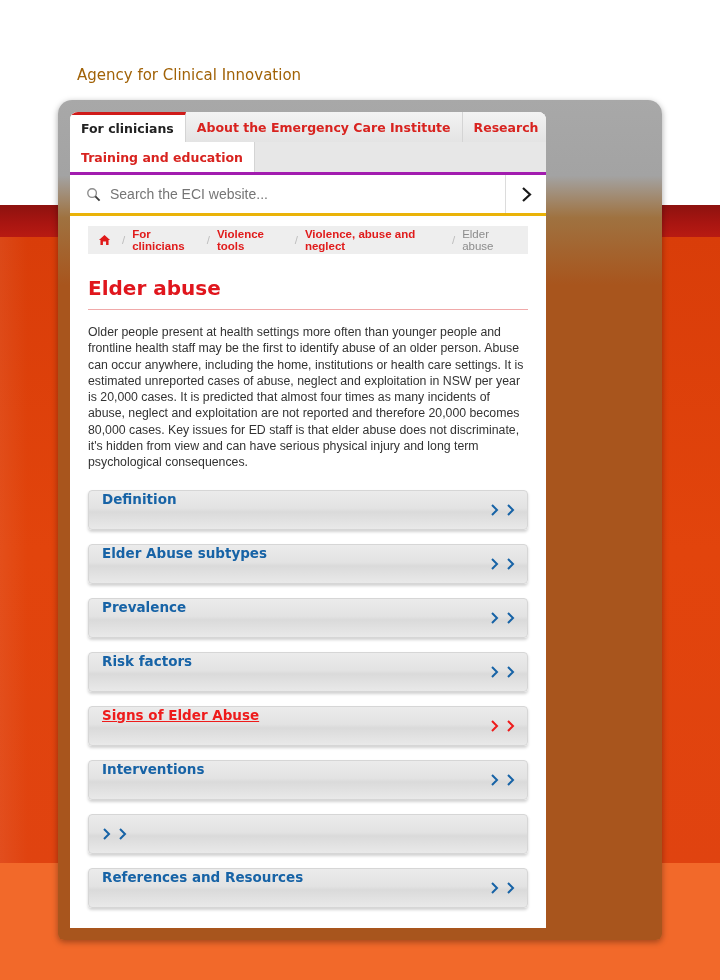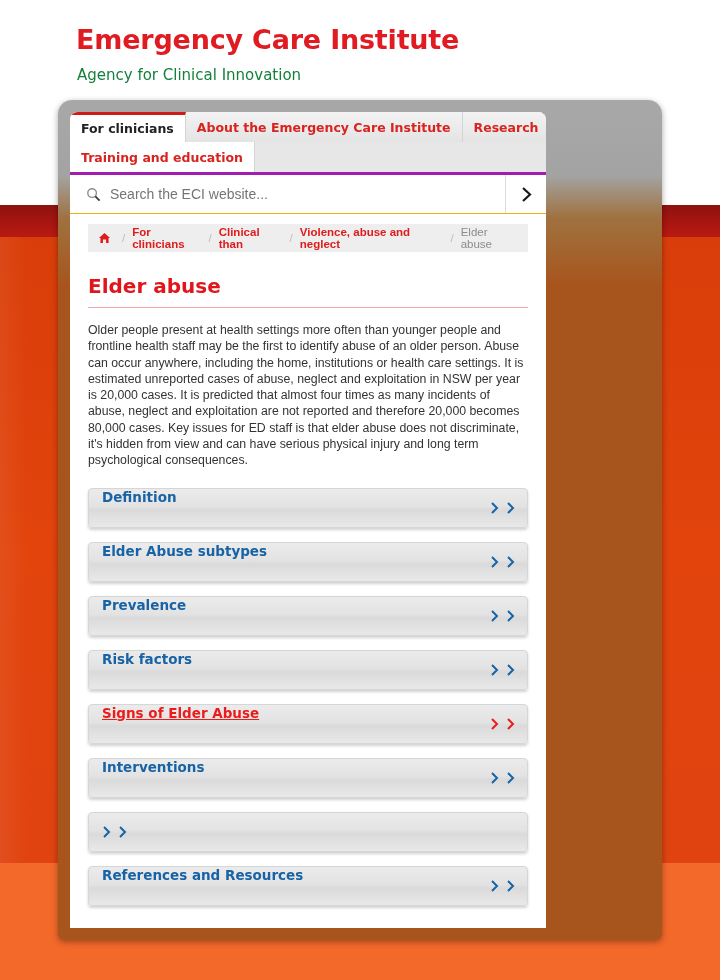--- a/index.html
+++ b/index.html
@@ -18,21 +18,21 @@
   .band-orange-grad{position:absolute;left:0;top:237px;width:720px;height:626px;
      background:linear-gradient(180deg,#d93d09 0%,#e2440c 50%,#e04310 100%);}
   .band-lightorange{position:absolute;left:0;top:863px;width:720px;height:117px;background:#f2692a;}
   .veil-left{position:absolute;left:0;top:237px;width:28px;height:626px;
      background:linear-gradient(90deg,rgba(255,255,255,0.06),rgba(255,255,255,0));}
 
   
   #site-header{position:absolute;left:0;top:0;width:720px;height:100px;z-index:3;}
   .brand-title{position:absolute;left:76px;top:24px;font-size:27px;font-weight:bold;
      color:#e01b22;letter-spacing:-.2px;font-family:"DejaVu Sans","Liberation Sans",sans-serif;}
-  .brand-sub{position:absolute;left:77px;top:66px;font-size:15px;color:#15803d;
+  .brand-sub{position:absolute;left:77px;top:66px;font-size:15px;color:#a16207;
      font-family:"DejaVu Sans","Liberation Sans",sans-serif;}
 
   
   #device{position:absolute;left:58px;top:100px;width:604px;height:840px;z-index:4;
      border-radius:14px 14px 6px 6px;
      background:linear-gradient(180deg,#a8a8a8 0%,#a3a3a3 9%,#9f7240 14%,#a8551d 22%,#a8551d 100%);
      box-shadow:0 2px 6px rgba(0,0,0,.35);}
   #device-inner{position:absolute;left:70px;top:112px;width:476px;height:816px;
      background:#ffffff;z-index:5;border-radius:8px 8px 0 0;overflow:hidden;}
 
@@ -47,21 +47,21 @@
      border-right:1px solid #d4d4d4;}
   .tab.plain{background:linear-gradient(180deg,#f3f3f3,#e4e4e4);justify-content:flex-end;}
   .tab.active{background:#ffffff;color:#222;border-top:3px solid #cf1b19;
      padding-top:0;box-shadow:inset 0 -1px 0 #ffffff;}
   .tab.active.secondary{border-top:none;background:#ffffff;color:#d8231f;}
   .nav-filler{flex:1;background:linear-gradient(180deg,#f3f3f3,#e4e4e4);}
   .nav-filler.row2{background:#e7e7e7;}
 
   
   .search-bar{position:relative;display:flex;height:38px;
-     background:#ffffff;border-bottom:1px solid #eab308;}
+     background:#ffffff;border-bottom:3px solid #eab308;}
   .search-icon{width:26px;margin-left:10px;display:flex;align-items:center;justify-content:center;}
   .search-input{flex:1;border:none;outline:none;font-size:14px;color:#8a8a8a;
      font-family:"Liberation Sans",sans-serif;background:transparent;padding:0 4px;}
   .search-submit{width:40px;height:38px;display:flex;align-items:center;justify-content:center;
      border-left:1px solid #dcdcdc;cursor:pointer;background:#fff;}
 
   
   .content{padding:0 18px 0 18px;}
   .breadcrumb{margin:10px 0 0 0;background:#eeeeee;height:28px;display:flex;align-items:center;
      padding:0 10px;font-size:11.5px;}
@@ -98,21 +98,20 @@
 
 <div id="bg-layer">
   <div class="band-white"></div>
   <div class="band-darkred-2"></div>
   <div class="band-orange-grad"></div>
   <div class="veil-left"></div>
   <div class="band-lightorange"></div>
 </div>
 
 <div id="site-header">
-  <div class="brand-title">Emergency Care Institute</div>
   <div class="brand-sub">Agency for Clinical Innovation</div>
 </div>
 
 <div id="device"></div>
 
 <div id="device-inner">
 
   <div class="nav-wrap">
     <div class="nav-row">
       <div class="tab active">
@@ -156,21 +155,21 @@
 
     <div class="breadcrumb">
       <span class="home-ico">
         <svg width="13" height="12" viewBox="0 0 14 13">
           <path d="M7 1 L13 6.4 L11.4 6.4 L11.4 12 L8.7 12 L8.7 8.2 L5.3 8.2 L5.3 12 L2.6 12 L2.6 6.4 L1 6.4 Z" fill="#e01b1b"></path>
         </svg>
       </span>
       <span class="crumb-sep">/</span>
       <span class="crumb">For clinicians</span>
       <span class="crumb-sep">/</span>
-      <span class="crumb">Clinical than</span>
+      <span class="crumb">Violence tools</span>
       <span class="crumb-sep">/</span>
       <span class="crumb">Violence, abuse and neglect</span>
       <span class="crumb-sep">/</span>
       <span class="crumb current">Elder abuse</span>
     </div>
 
     <h1 class="page-title">Elder abuse</h1>
     <div class="title-rule"></div>
 
     <p class="body-copy">Older people present at health settings more often than younger people and frontline health staff may be the first to identify abuse of an older person. Abuse can occur anywhere, including the home, institutions or health care settings. It is estimated unreported cases of abuse, neglect and exploitation in NSW per year is 20,000 cases. It is predicted that almost four times as many incidents of abuse, neglect and exploitation are not reported and therefore 20,000 becomes 80,000 cases. Key issues for ED staff is that elder abuse does not discriminate, it's hidden from view and can have serious physical injury and long term psychological consequences.</p>

